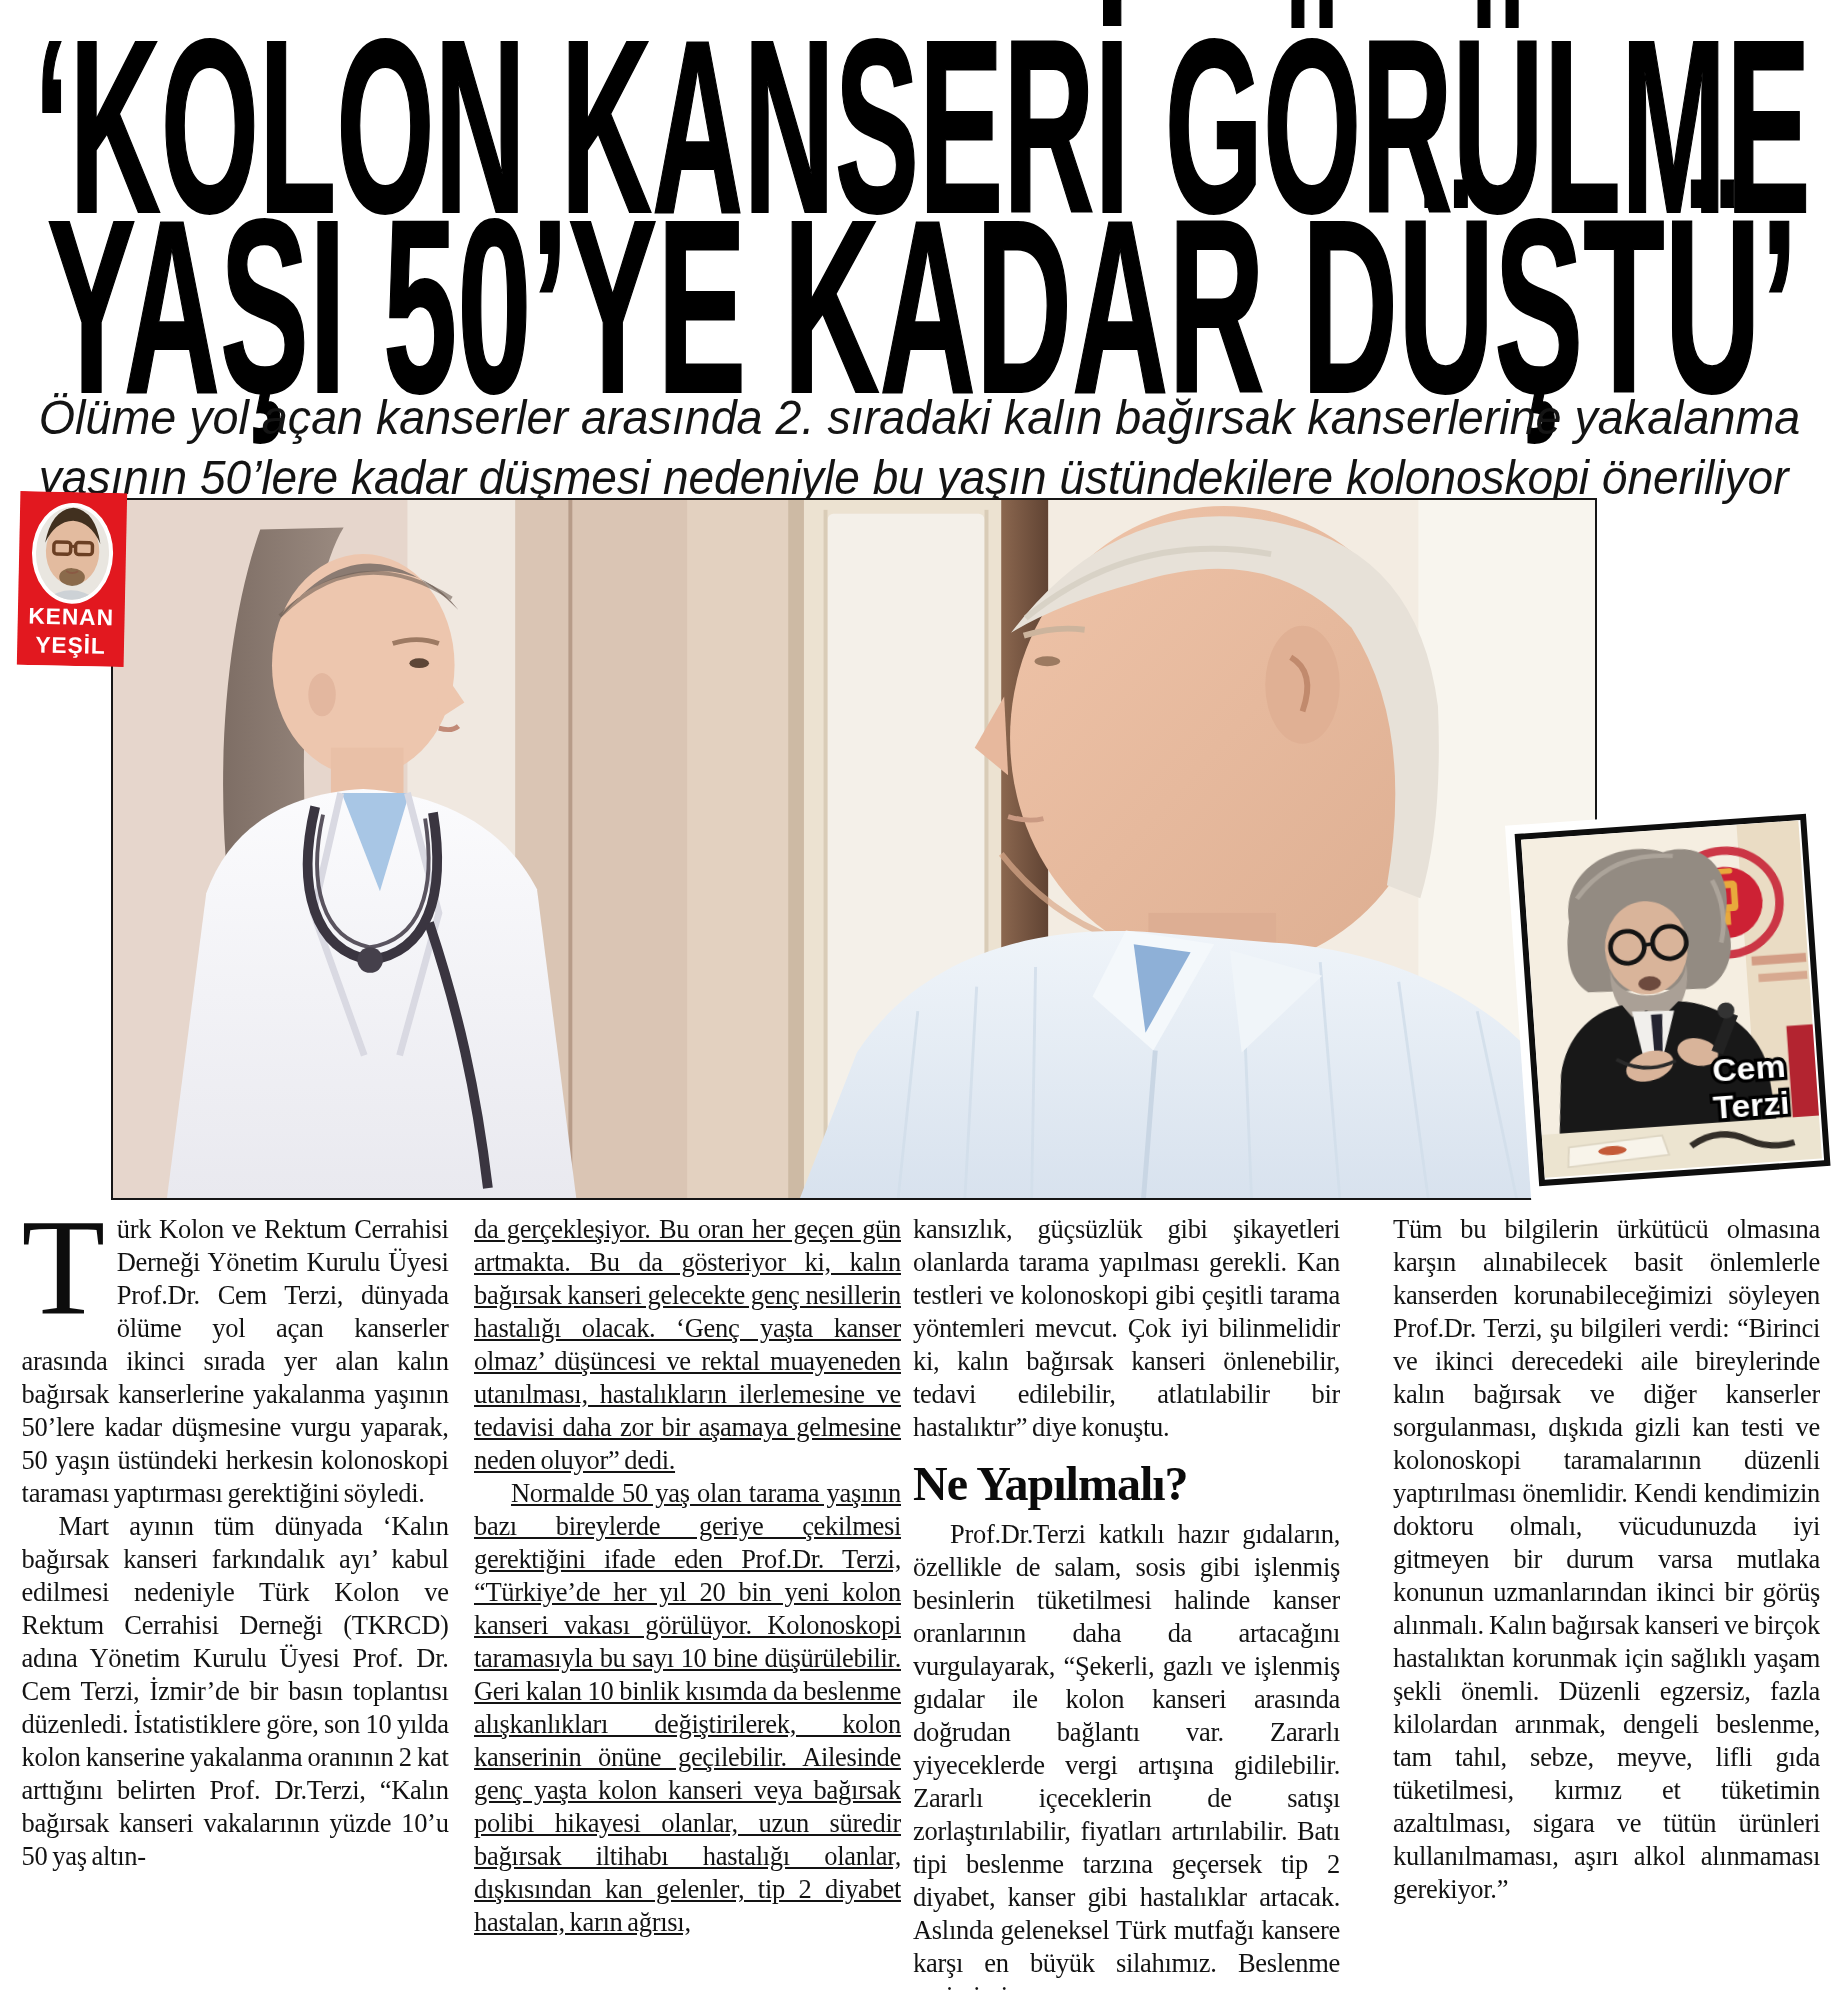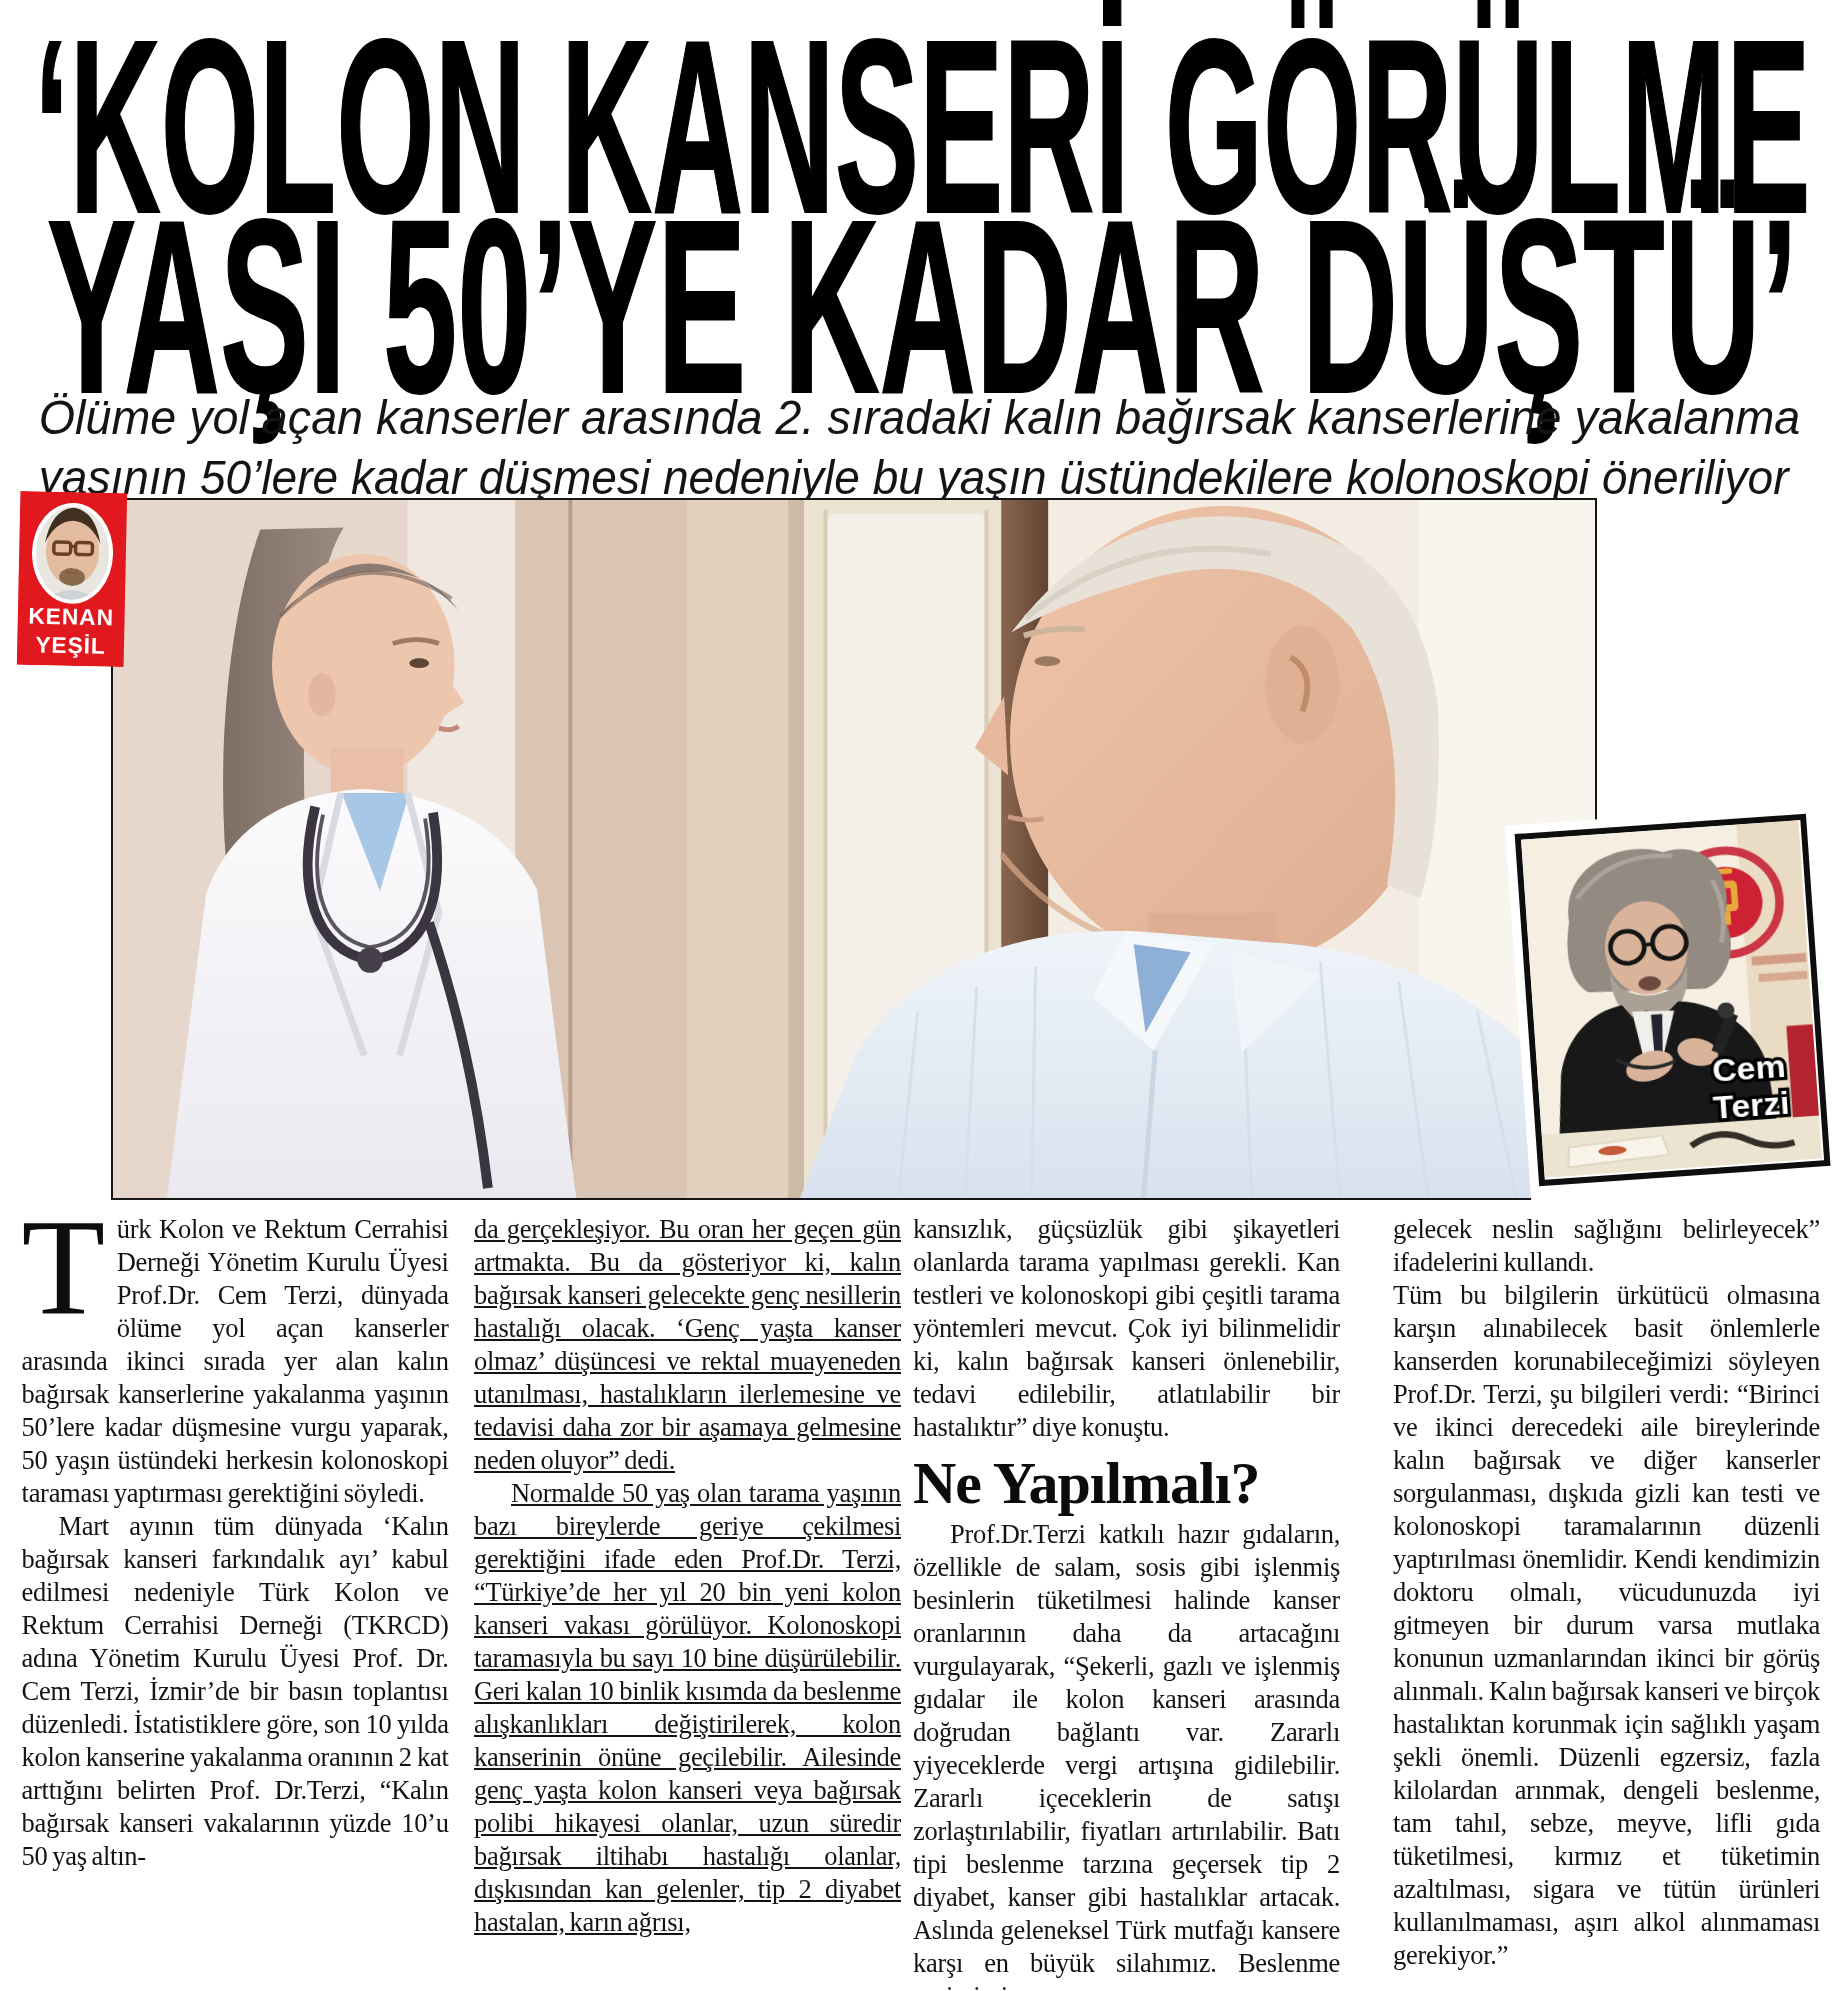--- a/index.html
+++ b/index.html
@@ -49,21 +49,21 @@
     font-size:26.5px; line-height:33px; text-align:justify;
     letter-spacing:-0.3px; word-spacing:-1.5px; color:#131313;
   }
   .col p { margin:0; }
   .col p.indent { text-indent:37px; }
   #col1 { left:21.6px; }  #col2 { left:474px;text-decoration:underline; }  #col3 { left:913px; }  #col4 { left:1393px; }
   .dropcap {
     float:left; font-size:137px; line-height:98px; padding:5.9px 11.8px 0 0; color:#0d0d0d;
   }
   .col h2 {
-    font-family:"Liberation Serif", serif; font-weight:bold; font-size:60px; line-height:45px;
+    font-family:"Liberation Serif", serif; font-weight:bold; font-size:48px; line-height:45px;
     letter-spacing:-1px; word-spacing:0; margin:16.7px 0 12.7px 0; color:#0b0b0b; text-align:left;
   }
 </style>
 </head>
 <body>
 
 <svg id="headline-svg" class="abs" width="1842" height="461" overflow="visible" viewBox="0 0 1879 470">
   <text x="35" y="212" font-size="252" textLength="1812" lengthAdjust="spacingAndGlyphs">‘KOLON KANSERİ GÖRÜLME</text>
   <text x="48" y="396" font-size="252" textLength="1786" lengthAdjust="spacingAndGlyphs">YAŞI 50’YE KADAR DÜŞTÜ’</text>
 </svg>
@@ -251,16 +251,15 @@
   <p class="indent">Normalde 50 yaş olan tarama yaşının bazı bireylerde geriye çekilmesi gerektiğini ifade eden Prof.Dr. Terzi, “Türkiye’de her yıl 20 bin yeni kolon kanseri vakası görülüyor. Kolonoskopi taramasıyla bu sayı 10 bine düşürülebilir. Geri kalan 10 binlik kısımda da beslenme alışkanlıkları değiştirilerek, kolon kanserinin önüne geçilebilir. Ailesinde genç yaşta kolon kanseri veya bağırsak polibi hikayesi olanlar, uzun süredir bağırsak iltihabı hastalığı olanlar, dışkısından kan gelenler, tip 2 diyabet hastalan, karın ağrısı,</p>
 </div>
 
 <div id="col3" class="col">
   <p>kansızlık, güçsüzlük gibi şikayetleri olanlarda tarama yapılması gerekli. Kan testleri ve kolonoskopi gibi çeşitli tarama yöntemleri mevcut. Çok iyi bilinmelidir ki, kalın bağırsak kanseri önlenebilir, tedavi edilebilir, atlatılabilir bir hastalıktır” diye konuştu.</p>
   <h2>Ne Yapılmalı?</h2>
   <p class="indent">Prof.Dr.Terzi katkılı hazır gıdaların, özellikle de salam, sosis gibi işlenmiş besinlerin tüketilmesi halinde kanser oranlarının daha da artacağını vurgulayarak, “Şekerli, gazlı ve işlenmiş gıdalar ile kolon kanseri arasında doğrudan bağlantı var. Zararlı yiyeceklerde vergi artışına gidilebilir. Zararlı içeceklerin de satışı zorlaştırılabilir, fiyatları artırılabilir. Batı tipi beslenme tarzına geçersek tip 2 diyabet, kanser gibi hastalıklar artacak. Aslında geleneksel Türk mutfağı kansere karşı en büyük silahımız. Beslenme seçimimiz</p>
 </div>
 
 <div id="col4" class="col">
-  <p>gelecek neslin sağlığını belirleyecek” ifadelerini kullandı.</p>
   <p>Tüm bu bilgilerin ürkütücü olmasına karşın alınabilecek basit önlemlerle kanserden korunabileceğimizi söyleyen Prof.Dr. Terzi, şu bilgileri verdi: “Birinci ve ikinci derecedeki aile bireylerinde kalın bağırsak ve diğer kanserler sorgulanması, dışkıda gizli kan testi ve kolonoskopi taramalarının düzenli yaptırılması önemlidir. Kendi kendimizin doktoru olmalı, vücudunuzda iyi gitmeyen bir durum varsa mutlaka konunun uzmanlarından ikinci bir görüş alınmalı. Kalın bağırsak kanseri ve birçok hastalıktan korunmak için sağlıklı yaşam şekli önemli. Düzenli egzersiz, fazla kilolardan arınmak, dengeli beslenme, tam tahıl, sebze, meyve, lifli gıda tüketilmesi, kırmız et tüketimin azaltılması, sigara ve tütün ürünleri kullanılmaması, aşırı alkol alınmaması gerekiyor.”</p>
 </div>
 
 
 </body></html>

